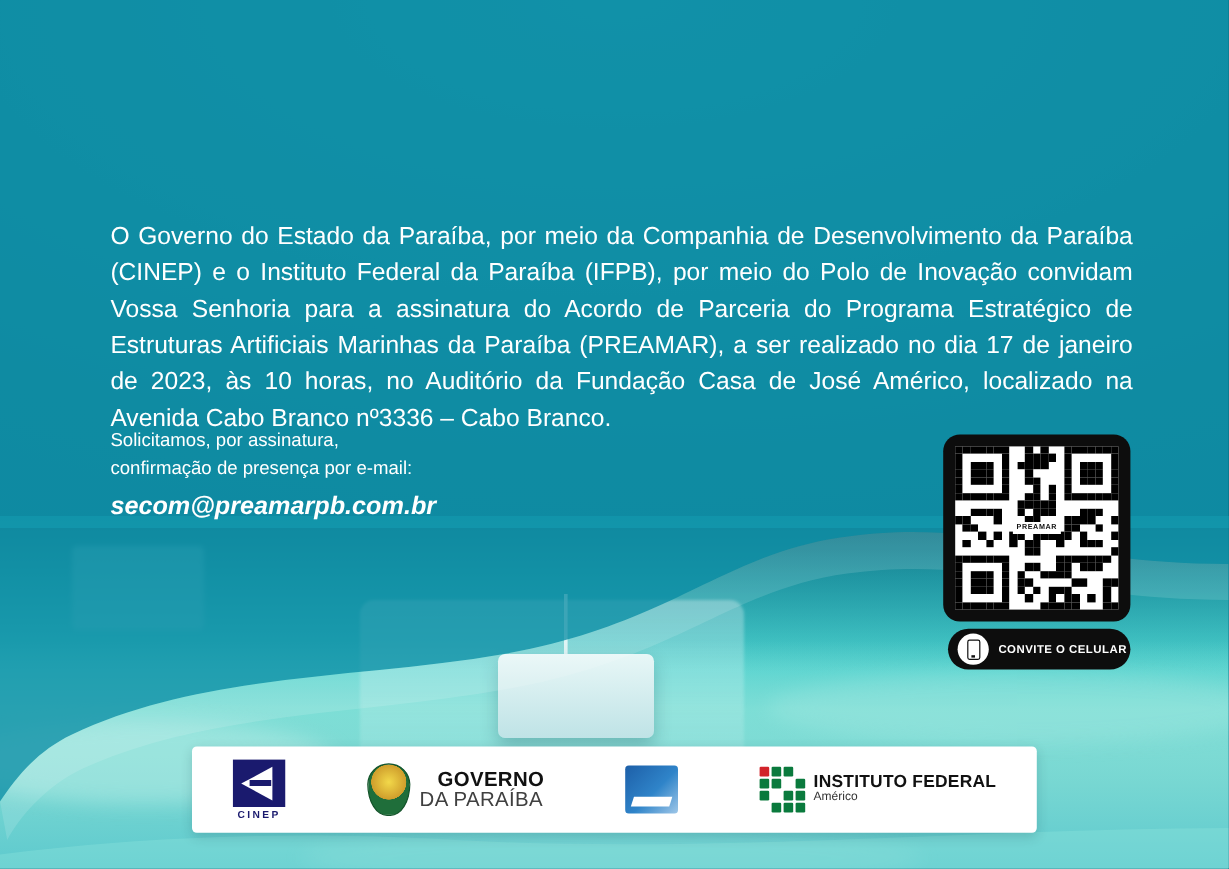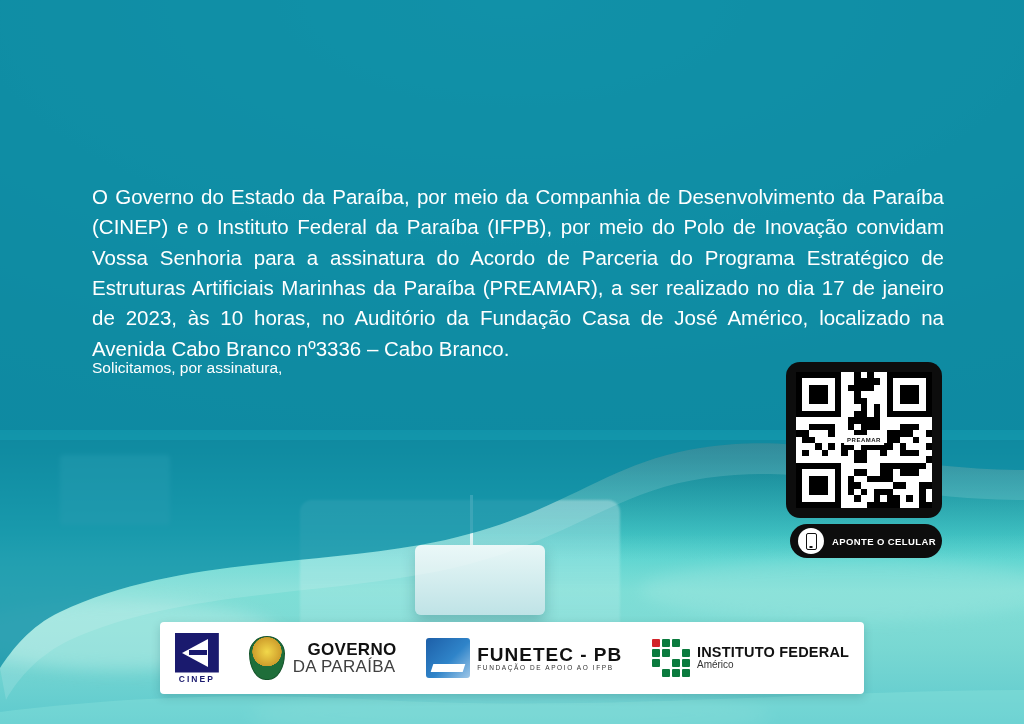--- a/index.html
+++ b/index.html
@@ -316,21 +316,23 @@
     <path d="M0,0 L1024,0 L1024,470 C880,470 820,430 700,448 C600,463 560,520 420,545 C300,566 170,560 60,612 C30,626 12,650 0,668 Z" fill="#0f8fa6" opacity="0.78"></path>
     <path d="M0,668 C12,650 30,626 60,612 C170,560 300,566 420,545 C560,520 600,463 700,448 C820,430 880,470 1024,470 L1024,500 C880,500 822,462 706,478 C606,492 566,548 424,574 C304,596 176,592 70,640 C40,654 18,678 6,700 Z" fill="#ffffff" opacity="0.13"></path>
     <path d="M0,724 L1024,724 L1024,690 C820,690 600,712 380,700 C220,691 100,700 0,712 Z" fill="#8fe4dd" opacity="0.35"></path>
   </svg>
 
 
   <div class="body-text">O Governo do Estado da Paraíba, por meio da Companhia de Desenvolvimento da Paraíba (CINEP) e o Instituto Federal da Paraíba (IFPB), por meio do Polo de Inovação convidam Vossa Senhoria para a assinatura do Acordo de Parceria do Programa Estratégico de Estruturas Artificiais Marinhas da Paraíba (PREAMAR), a ser realizado no dia 17 de janeiro de 2023, às 10 horas, no Auditório da Fundação Casa de José Américo, localizado na Avenida Cabo Branco nº3336 – Cabo Branco.</div>
 
   <div class="rsvp">
     <div>Solicitamos, por assinatura,</div>
+    <div>confirmação de presença por e-mail:</div>
   </div>
+  <div class="email">secom@preamarpb.com.br</div>
 
   <div class="qr-card">
     <div class="qr-inner" id="qr-grid">
         <i></i>
         <i></i>
         <i></i>
         <i></i>
         <i></i>
         <i></i>
         <i></i>
@@ -769,44 +771,40 @@
         <i></i>
         <i></i>
       <span class="qr-label">PREAMAR</span>
     </div>
   </div>
 
   <div class="phone-pill">
     <span class="phone-circle">
       <span class="phone-glyph"></span>
     </span>
-    <span class="phone-text">APONTE O CELULAR</span>
+    <span class="phone-text">CONVITE O CELULAR</span>
   </div>
 
   <div class="logo-bar">
 
     <div class="logo cinep">
       <span class="cinep-mark"></span>
       <span class="cinep-word">CINEP</span>
     </div>
 
     <div class="logo">
       <span class="brasao"></span>
       <span class="gov-text">
         <div class="l1">GOVERNO</div>
         <div class="l2">DA PARAÍBA</div>
       </span>
     </div>
 
     <div class="logo">
       <span class="funetec-mark"></span>
-      <span class="funetec-text">
-        <div class="l1">FUNETEC - PB</div>
-        <div class="l2">FUNDAÇÃO DE APOIO AO IFPB</div>
-      </span>
     </div>
 
     <div class="logo">
       <span class="ifpb-grid" id="ifpb-grid">
           <i class="red"></i>
           <i></i>
           <i></i>
           <i class="off"></i>
           <i></i>
           <i></i>

